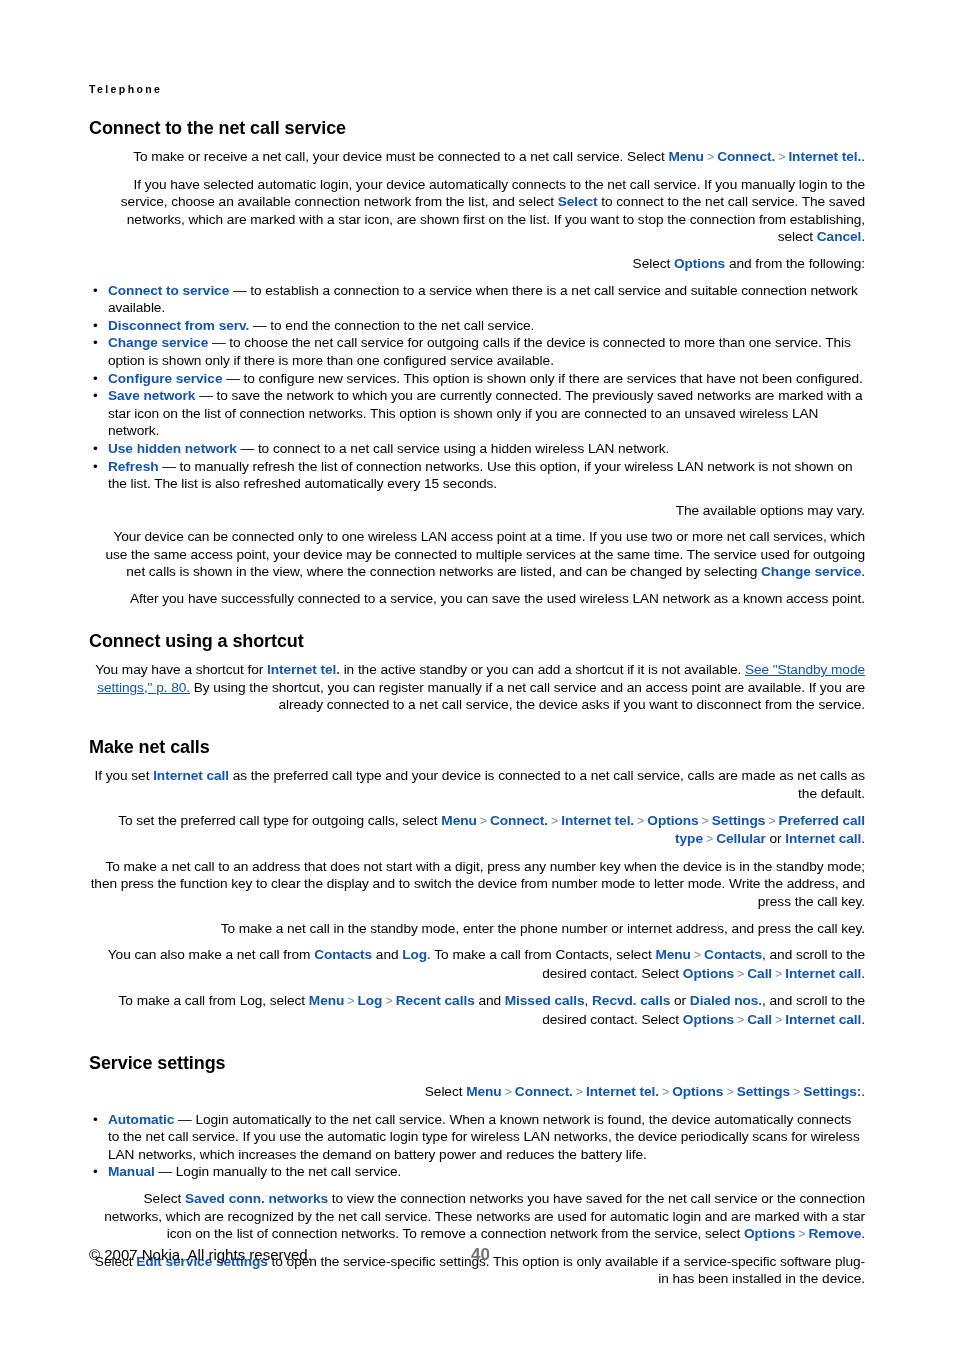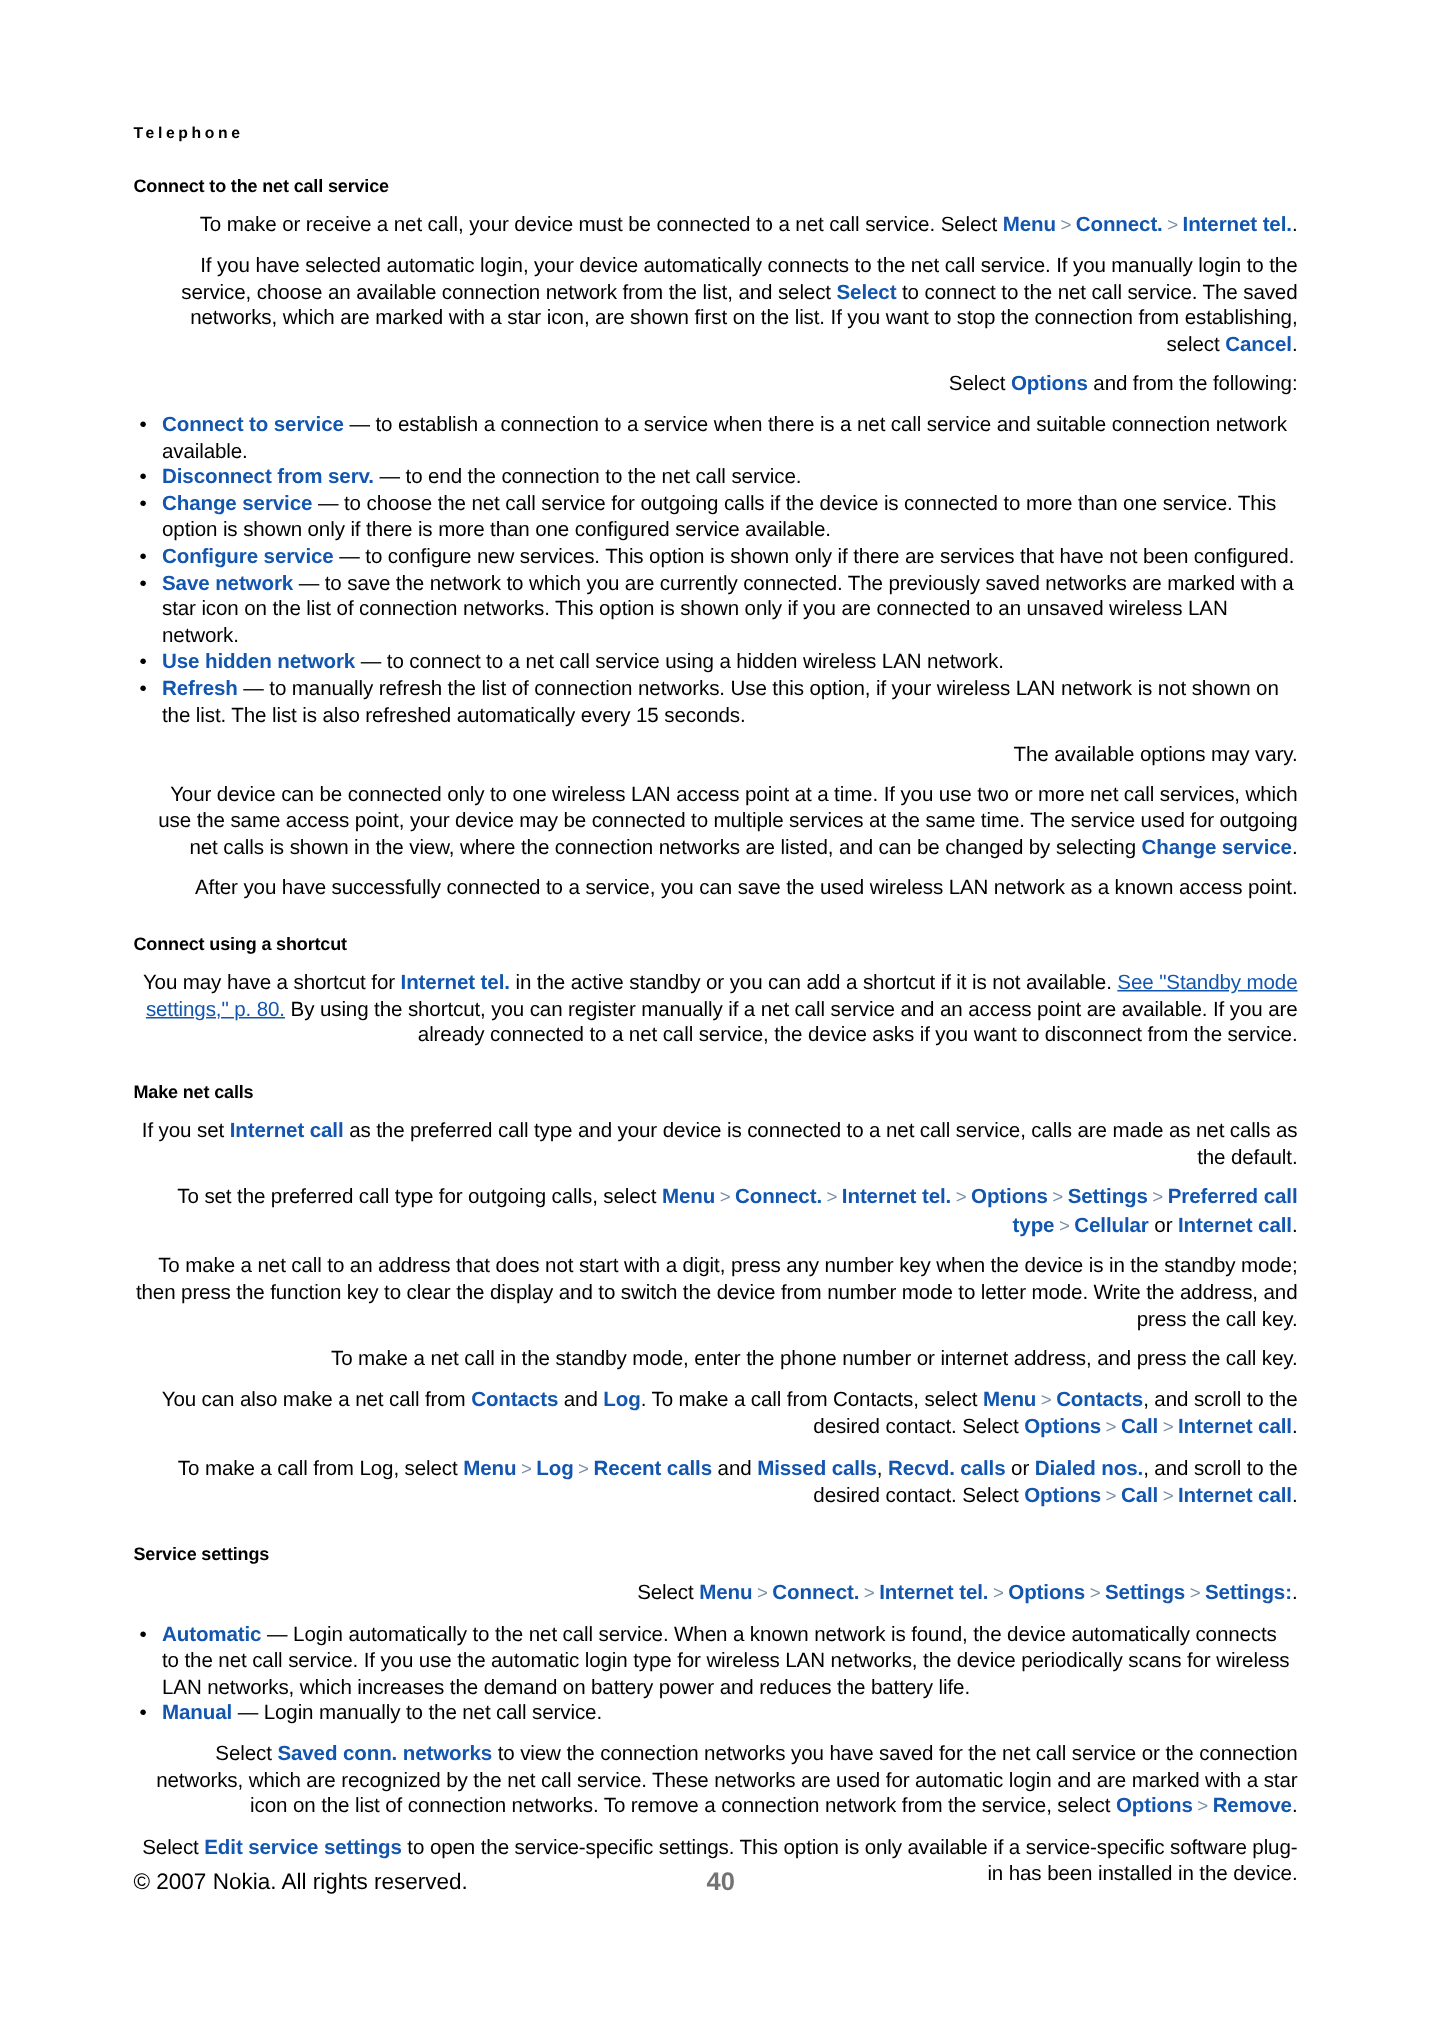--- a/index.html
+++ b/index.html
@@ -25,21 +25,21 @@
   }
   .running-head {
     font-size: 10.5px;
     font-weight: bold;
     letter-spacing: 2.4px;
     color: #000;
     margin: 0 0 22px 0;
     line-height: 1;
   }
   h2.section-heading {
-    font-size: 12px;
+    font-size: 18px;
     font-weight: bold;
     margin: 0 0 9px 0;
     line-height: 1.25;
     letter-spacing: -0.1px;
   }
   h2.section-heading.spaced {
     margin-top: 22px;
   }
   p.body-text {
     font-size: 13.7px;

